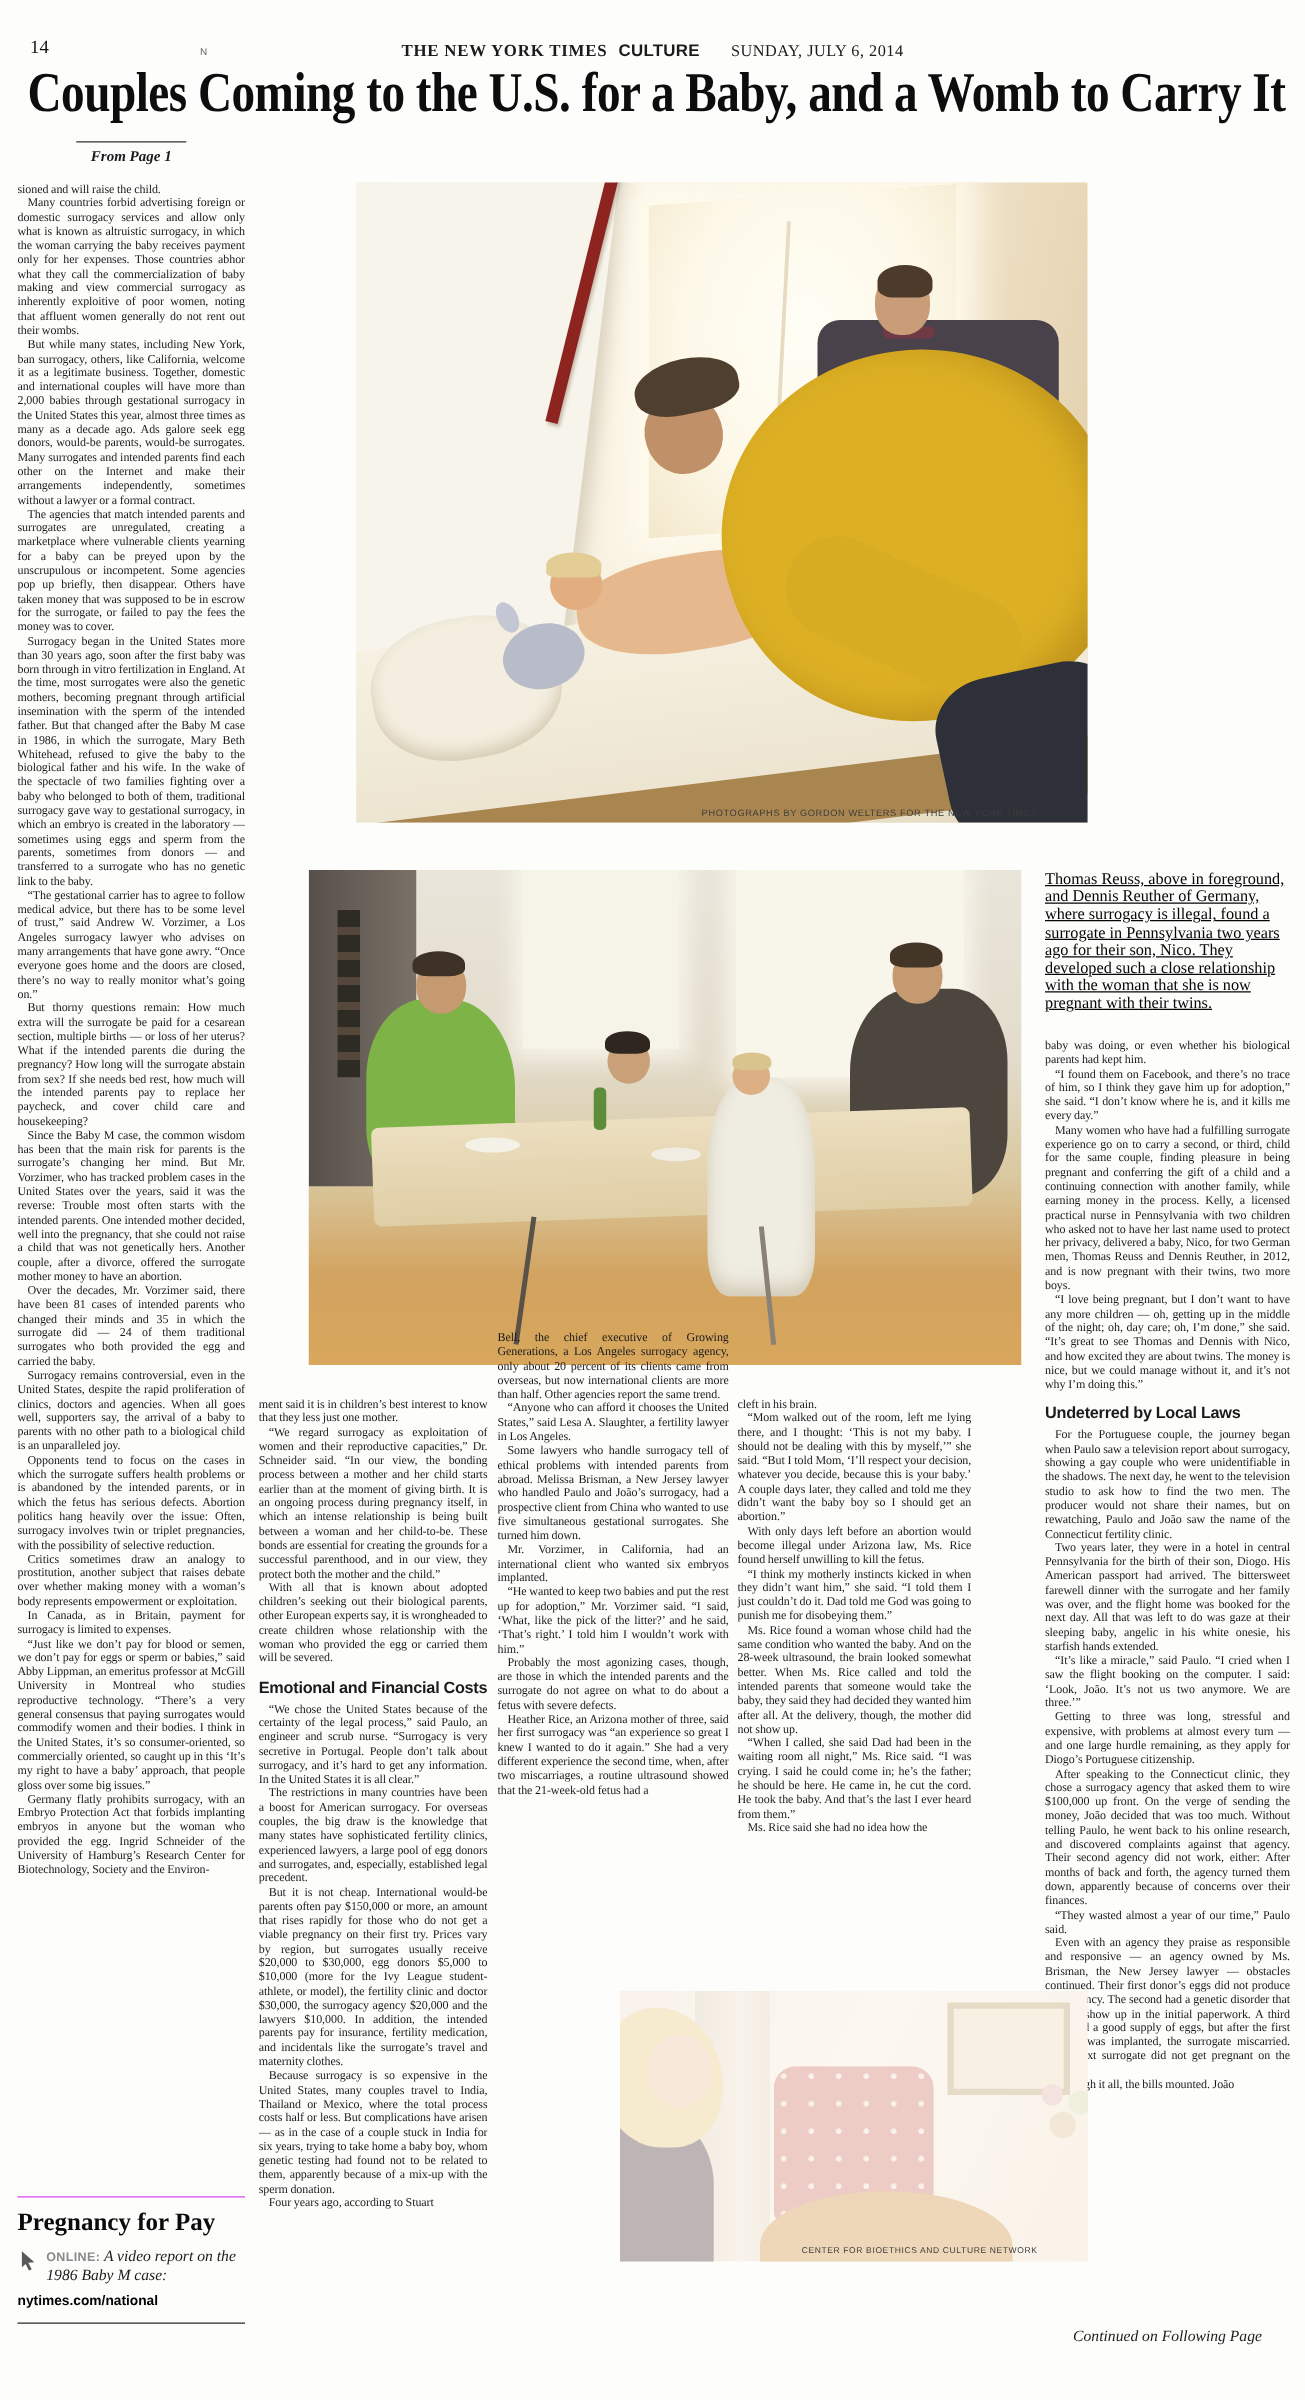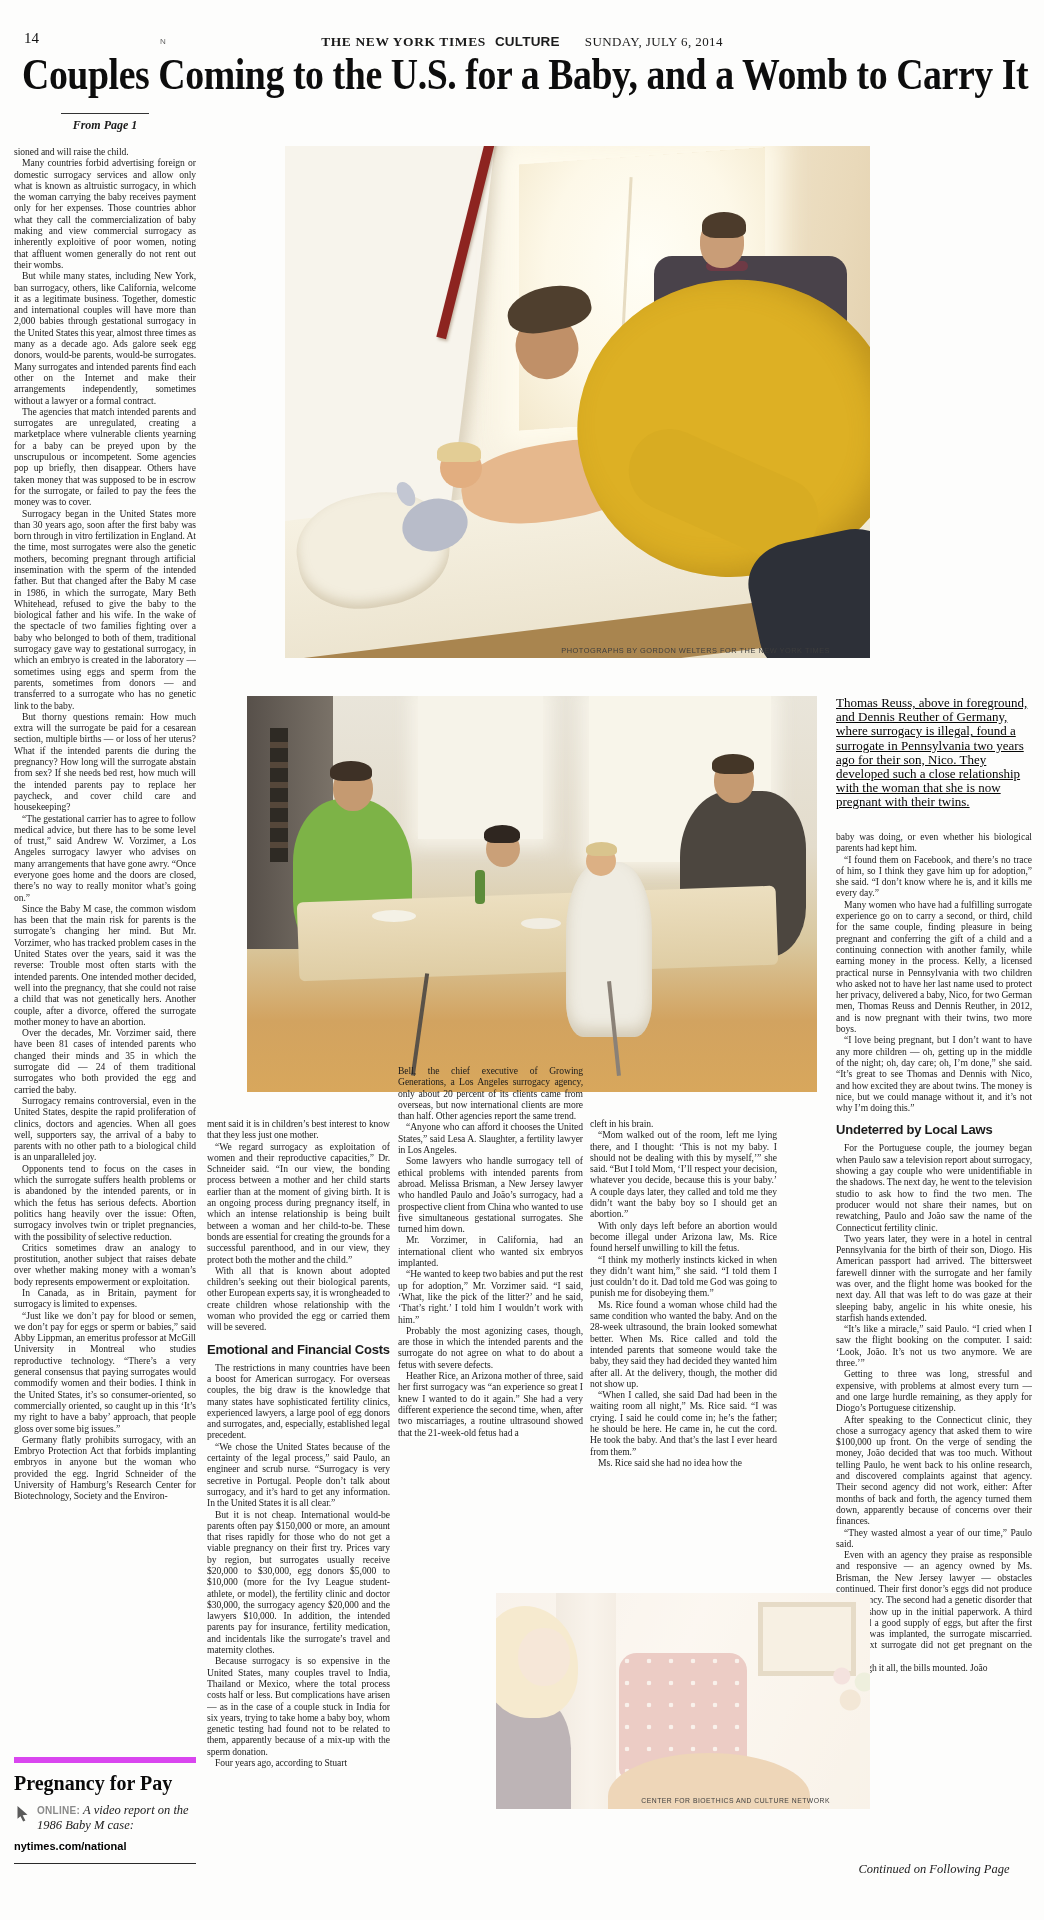--- a/index.html
+++ b/index.html
@@ -32,21 +32,21 @@
   .continued-line{position:absolute;left:836px;top:1862px;width:196px;text-align:center;
                   font:italic 12.5px "Liberation Serif",serif;}
   
   .credit{position:absolute;font:7.4px "Liberation Sans",sans-serif;letter-spacing:.5px;color:#3d3d3d;text-align:right;}
   #credit-main{left:245px;top:646px;width:585px;}
   #credit-rice{left:456px;top:1797px;width:374px;font-size:6.8px;}
   .caption-large{position:absolute;font:13px/14.2px "Liberation Serif",serif;color:#050505;text-align:left;}
   #caption-reuss{left:836px;top:696px;width:198px;text-decoration:underline;}
   #caption-rice{left:456px;top:1809px;width:378px;line-height:14.6px;}
   
-  .series-box{position:absolute;left:14px;top:1757px;width:182px;border-top:6px solid #d946ef;}
+  .series-box{position:absolute;left:14px;top:1757px;width:182px;border-top:1px solid #d946ef;}
   .series-title{margin:10px 0 0;font:bold 20px/1.05 "Liberation Serif",serif;color:#0a0a0a;}
   .series-desc{margin:7px 0 0;font:italic 13px/15.5px "Liberation Serif",serif;}
   .series-online{position:relative;margin:9px 0 0;padding-left:23px;font:italic 12.5px/15px "Liberation Serif",serif;}
   .online-label{font:bold 10px "Liberation Sans",sans-serif;color:#8a8a8a;font-style:normal;letter-spacing:.3px;}
   .cursor-icon{position:absolute;left:1px;top:2px;width:15px;height:17px;}
   .series-url{margin:7px 0 0;font:bold 11px "Liberation Sans",sans-serif;color:#000;}
   .series-rule-bottom{margin-top:11px;border-top:1px solid #2a2a2a;height:0;}
   
   .photo{position:absolute;overflow:hidden;}
   .photo *{position:absolute;}
@@ -129,22 +129,22 @@
     <div class="from-page-rule"></div>
     <div class="from-page-text">From Page 1</div>
   </div>
 
   <section class="bodycol contblock" id="col1">
       <p>sioned and will raise the child.</p>
       <p>Many countries forbid advertising foreign or domestic surrogacy services and allow only what is known as altruistic surrogacy, in which the woman carrying the baby receives payment only for her expenses. Those countries abhor what they call the commercialization of baby making and view commercial surrogacy as inherently exploitive of poor women, noting that affluent women generally do not rent out their wombs.</p>
       <p>But while many states, including New York, ban surrogacy, others, like California, welcome it as a legitimate business. Together, domestic and international couples will have more than 2,000 babies through gestational surrogacy in the United States this year, almost three times as many as a decade ago. Ads galore seek egg donors, would-be parents, would-be surrogates. Many surrogates and intended parents find each other on the Internet and make their arrangements independently, sometimes without a lawyer or a formal contract.</p>
       <p>The agencies that match intended parents and surrogates are unregulated, creating a marketplace where vulnerable clients yearning for a baby can be preyed upon by the unscrupulous or incompetent. Some agencies pop up briefly, then disappear. Others have taken money that was supposed to be in escrow for the surrogate, or failed to pay the fees the money was to cover.</p>
       <p>Surrogacy began in the United States more than 30 years ago, soon after the first baby was born through in vitro fertilization in England. At the time, most surrogates were also the genetic mothers, becoming pregnant through artificial insemination with the sperm of the intended father. But that changed after the Baby M case in 1986, in which the surrogate, Mary Beth Whitehead, refused to give the baby to the biological father and his wife. In the wake of the spectacle of two families fighting over a baby who belonged to both of them, traditional surrogacy gave way to gestational surrogacy, in which an embryo is created in the laboratory — sometimes using eggs and sperm from the parents, sometimes from donors — and transferred to a surrogate who has no genetic link to the baby.</p>
+      <p>“The gestational carrier has to agree to follow medical advice, but there has to be some level of trust,” said Andrew W. Vorzimer, a Los Angeles surrogacy lawyer who advises on many arrangements that have gone awry. “Once everyone goes home and the doors are closed, there’s no way to really monitor what’s going on.”</p>
       <p>But thorny questions remain: How much extra will the surrogate be paid for a cesarean section, multiple births — or loss of her uterus? What if the intended parents die during the pregnancy? How long will the surrogate abstain from sex? If she needs bed rest, how much will the intended parents pay to replace her paycheck, and cover child care and housekeeping?</p>
-      <p>“The gestational carrier has to agree to follow medical advice, but there has to be some level of trust,” said Andrew W. Vorzimer, a Los Angeles surrogacy lawyer who advises on many arrangements that have gone awry. “Once everyone goes home and the doors are closed, there’s no way to really monitor what’s going on.”</p>
       <p>Since the Baby M case, the common wisdom has been that the main risk for parents is the surrogate’s changing her mind. But Mr. Vorzimer, who has tracked problem cases in the United States over the years, said it was the reverse: Trouble most often starts with the intended parents. One intended mother decided, well into the pregnancy, that she could not raise a child that was not genetically hers. Another couple, after a divorce, offered the surrogate mother money to have an abortion.</p>
       <p>Over the decades, Mr. Vorzimer said, there have been 81 cases of intended parents who changed their minds and 35 in which the surrogate did — 24 of them traditional surrogates who both provided the egg and carried the baby.</p>
       <p>Surrogacy remains controversial, even in the United States, despite the rapid proliferation of clinics, doctors and agencies. When all goes well, supporters say, the arrival of a baby to parents with no other path to a biological child is an unparalleled joy.</p>
       <p>Opponents tend to focus on the cases in which the surrogate suffers health problems or is abandoned by the intended parents, or in which the fetus has serious defects. Abortion politics hang heavily over the issue: Often, surrogacy involves twin or triplet pregnancies, with the possibility of selective reduction.</p>
       <p>Critics sometimes draw an analogy to prostitution, another subject that raises debate over whether making money with a woman’s body represents empowerment or exploitation.</p>
       <p>In Canada, as in Britain, payment for surrogacy is limited to expenses.</p>
       <p>“Just like we don’t pay for blood or semen, we don’t pay for eggs or sperm or babies,” said Abby Lippman, an emeritus professor at McGill University in Montreal who studies reproductive technology. “There’s a very general consensus that paying surrogates would commodify women and their bodies. I think in the United States, it’s so consumer-oriented, so commercially oriented, so caught up in this ‘It’s my right to have a baby’ approach, that people gloss over some big issues.”</p>
       <p>Germany flatly prohibits surrogacy, with an Embryo Protection Act that forbids implanting embryos in anyone but the woman who provided the egg. Ingrid Schneider of the University of Hamburg’s Research Center for Biotechnology, Society and the Environ-</p>
     </section>
 
@@ -202,22 +202,22 @@
   </figure>
 
   <section class="bodycol" id="col2">
     <div class="contblock">
         <p>ment said it is in children’s best interest to know that they less just one mother.</p>
         <p>“We regard surrogacy as exploitation of women and their reproductive capacities,” Dr. Schneider said. “In our view, the bonding process between a mother and her child starts earlier than at the moment of giving birth. It is an ongoing process during pregnancy itself, in which an intense relationship is being built between a woman and her child-to-be. These bonds are essential for creating the grounds for a successful parenthood, and in our view, they protect both the mother and the child.”</p>
         <p>With all that is known about adopted children’s seeking out their biological parents, other European experts say, it is wrongheaded to create children whose relationship with the woman who provided the egg or carried them will be severed.</p>
       </div>
     <h3 class="subhead">Emotional and Financial Costs</h3>
     <div>
+        <p>“We chose the United States because of the certainty of the legal process,” said Paulo, an engineer and scrub nurse. “Surrogacy is very secretive in Portugal. People don’t talk about surrogacy, and it’s hard to get any information. In the United States it is all clear.”</p>
         <p>The restrictions in many countries have been a boost for American surrogacy. For overseas couples, the big draw is the knowledge that many states have sophisticated fertility clinics, experienced lawyers, a large pool of egg donors and surrogates, and, especially, established legal precedent.</p>
-        <p>“We chose the United States because of the certainty of the legal process,” said Paulo, an engineer and scrub nurse. “Surrogacy is very secretive in Portugal. People don’t talk about surrogacy, and it’s hard to get any information. In the United States it is all clear.”</p>
         <p>But it is not cheap. International would-be parents often pay $150,000 or more, an amount that rises rapidly for those who do not get a viable pregnancy on their first try. Prices vary by region, but surrogates usually receive $20,000 to $30,000, egg donors $5,000 to $10,000 (more for the Ivy League student-athlete, or model), the fertility clinic and doctor $30,000, the surrogacy agency $20,000 and the lawyers $10,000. In addition, the intended parents pay for insurance, fertility medication, and incidentals like the surrogate’s travel and maternity clothes.</p>
         <p>Because surrogacy is so expensive in the United States, many couples travel to India, Thailand or Mexico, where the total process costs half or less. But complications have arisen — as in the case of a couple stuck in India for six years, trying to take home a baby boy, whom genetic testing had found not to be related to them, apparently because of a mix-up with the sperm donation.</p>
         <p>Four years ago, according to Stuart</p>
       </div>
   </section>
   <section class="bodycol contblock" id="col3">
       <p>Bell, the chief executive of Growing Generations, a Los Angeles surrogacy agency, only about 20 percent of its clients came from overseas, but now international clients are more than half. Other agencies report the same trend.</p>
       <p>“Anyone who can afford it chooses the United States,” said Lesa A. Slaughter, a fertility lawyer in Los Angeles.</p>
       <p>Some lawyers who handle surrogacy tell of ethical problems with intended parents from abroad. Melissa Brisman, a New Jersey lawyer who handled Paulo and João’s surrogacy, had a prospective client from China who wanted to use five simultaneous gestational surrogates. She turned him down.</p>
       <p>Mr. Vorzimer, in California, had an international client who wanted six embryos implanted.</p>

